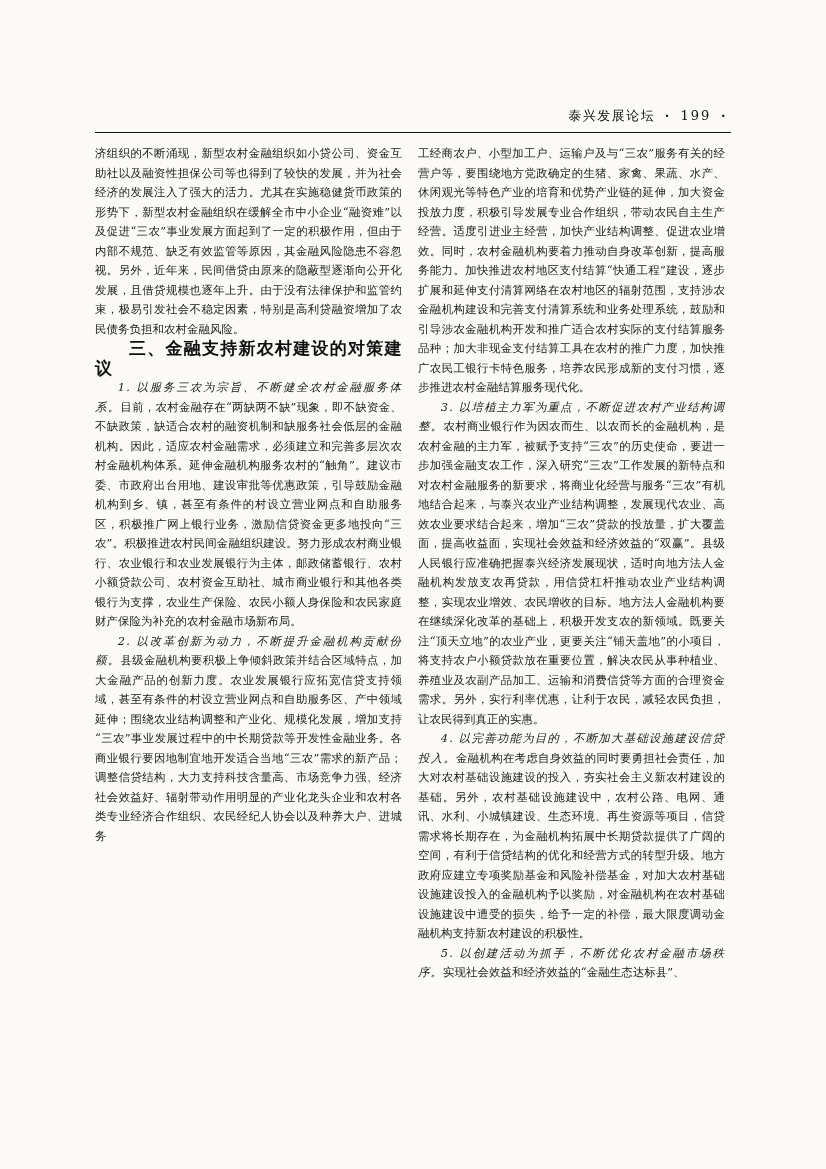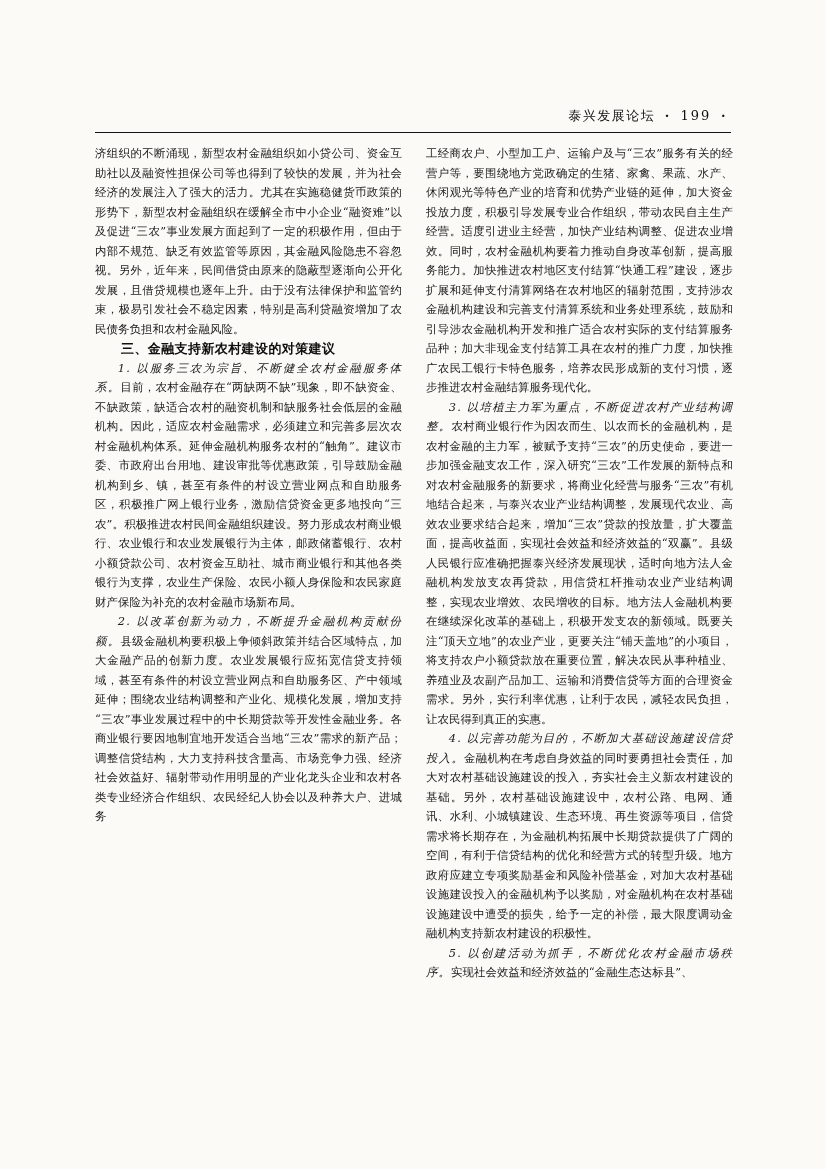--- a/index.html
+++ b/index.html
@@ -9,32 +9,32 @@
     position:relative;overflow:hidden;
     font-family:"DejaVu Serif","Liberation Serif",serif;
   }
   .header{
     text-align:right;font-size:13px;letter-spacing:1.5px;color:#111;
     height:20px;line-height:20px;
   }
   .header .dot{margin:0 4px;font-weight:bold;}
   .header .pagenum{letter-spacing:2px;}
   .rule{border-top:1.7px solid #141414;margin-top:6px;}
-  .columns{display:flex;gap:24px;margin-top:11px;}
+  .columns{display:flex;gap:16px;margin-top:11px;}
   .column{
     width:307px;min-width:307px;
     font-size:11.4px;line-height:19.5px;
     text-align:justify;text-justify:inter-ideograph;
     color:#202020;
   }
   .column p{margin:0;padding:0;}
   p.indent{text-indent:2em;}
   p.heading{
     font-family:"DejaVu Sans","Liberation Sans",sans-serif;
-    font-weight:700;font-size:13px;text-indent:2em;
+    font-weight:700;font-size:17px;text-indent:2em;
     letter-spacing:0.4px;color:#0f0f0f;
   }
   span.italic{font-style:italic;letter-spacing:1.1px;}
   span.normal{letter-spacing:0.1px;}
 </style>
 </head>
 <body>
 
 <div class="page">
   <div class="header">

